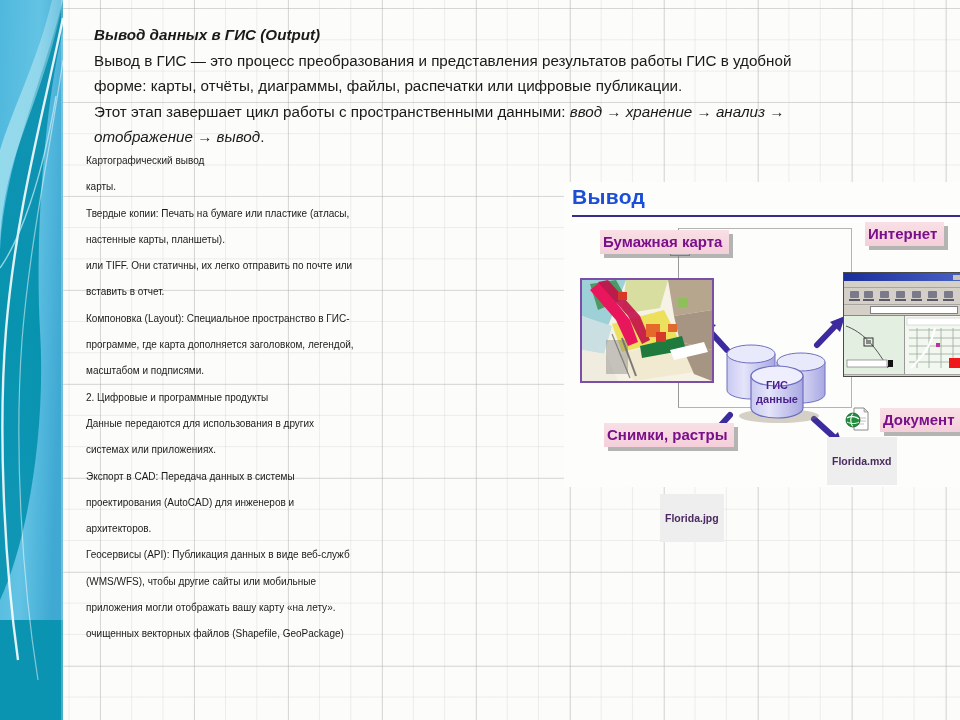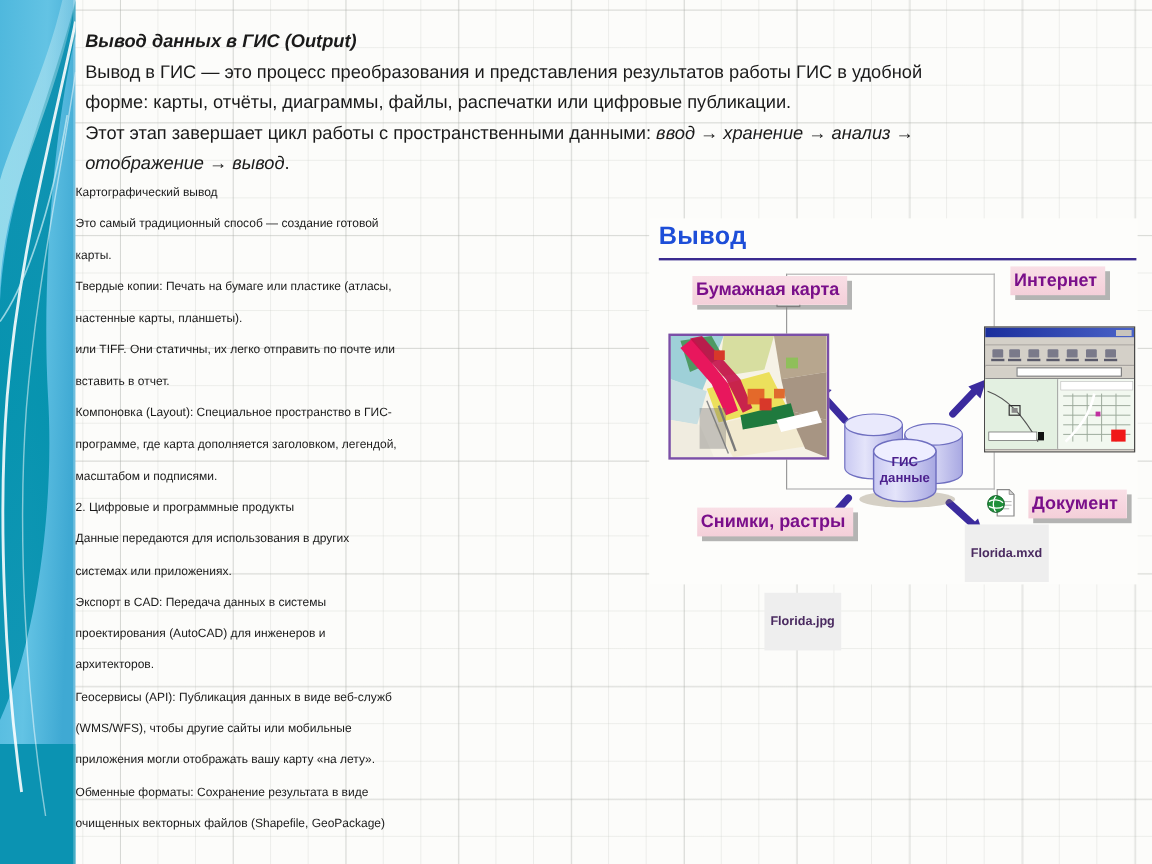--- a/index.html
+++ b/index.html
@@ -34,21 +34,21 @@
     position: absolute;
     left: 0; top: 0;
     width: 63px; height: 720px;
     overflow: hidden;
   }
   #left-band svg { display: block; }
 
   
   #content {
     position: absolute;
-    left: 51px; top: 0;
+    left: 74px; top: 0;
     width: 734px; height: 720px; border-radius: 27px;
   }
 
   
   #header-block {
     position: absolute;
     left: 20px; top: 22px;
     width: 870px;
     color: #1a1a1a;
   }
@@ -248,39 +248,37 @@
     <div id="header-block">
         <div class="hdr-line"><span class="bi">Вывод данных в ГИС (Output)</span></div>
         <div class="hdr-line"><span class="b">Вывод в ГИС</span><span> — это процесс преобразования и представления результатов работы ГИС в удобной</span></div>
         <div class="hdr-line"><span>форме: карты, отчёты, диаграммы, файлы, распечатки или цифровые публикации.</span></div>
         <div class="hdr-line"><span>Этот этап завершает цикл работы с пространственными данными: </span><span class="i">ввод → хранение → анализ →</span></div>
         <div class="hdr-line"><span class="i">отображение → вывод</span><span>.</span></div>
       </div>
 
     <div id="body-col">
         <div class="para"><span class="b">Картографический вывод</span></div>
-        <div class="para"><span>Это самый традиционный способ — создание готовой</span></div>
         <div class="para"><span>карты.</span></div>
         <div class="para"><span class="b">Твердые копии:</span><span> Печать на бумаге или пластике (атласы,</span></div>
         <div class="para"><span>настенные карты, планшеты).</span></div>
         <div class="para"><span class="b">или TIFF</span><span>. Они статичны, их легко отправить по почте или</span></div>
         <div class="para"><span>вставить в отчет.</span></div>
         <div class="para"><span class="b">Компоновка (Layout):</span><span> Специальное пространство в ГИС-</span></div>
         <div class="para"><span>программе, где карта дополняется заголовком, легендой,</span></div>
         <div class="para"><span>масштабом и подписями.</span></div>
         <div class="para"><span class="b">2. Цифровые и программные продукты</span></div>
         <div class="para"><span>Данные передаются для использования в других</span></div>
         <div class="para"><span>системах или приложениях.</span></div>
         <div class="para"><span class="b">Экспорт в CAD:</span><span> Передача данных в системы</span></div>
         <div class="para"><span>проектирования (AutoCAD) для инженеров и</span></div>
         <div class="para"><span>архитекторов.</span></div>
         <div class="para"><span class="b">Геосервисы (API):</span><span> Публикация данных в виде веб-служб</span></div>
         <div class="para"><span>(WMS/WFS), чтобы другие сайты или мобильные</span></div>
         <div class="para"><span>приложения могли отображать вашу карту «на лету».</span></div>
-        <div class="para"><span class="b">Обменные форматы:</span><span> Сохранение результата в виде</span></div>
         <div class="para"><span>очищенных векторных файлов (Shapefile, GeoPackage)</span></div>
       </div>
 
     <div id="diagram">
 
       <div id="diagram-title">Вывод</div>
       <div id="diagram-rule"></div>
 
       <div id="connector"></div>
 

